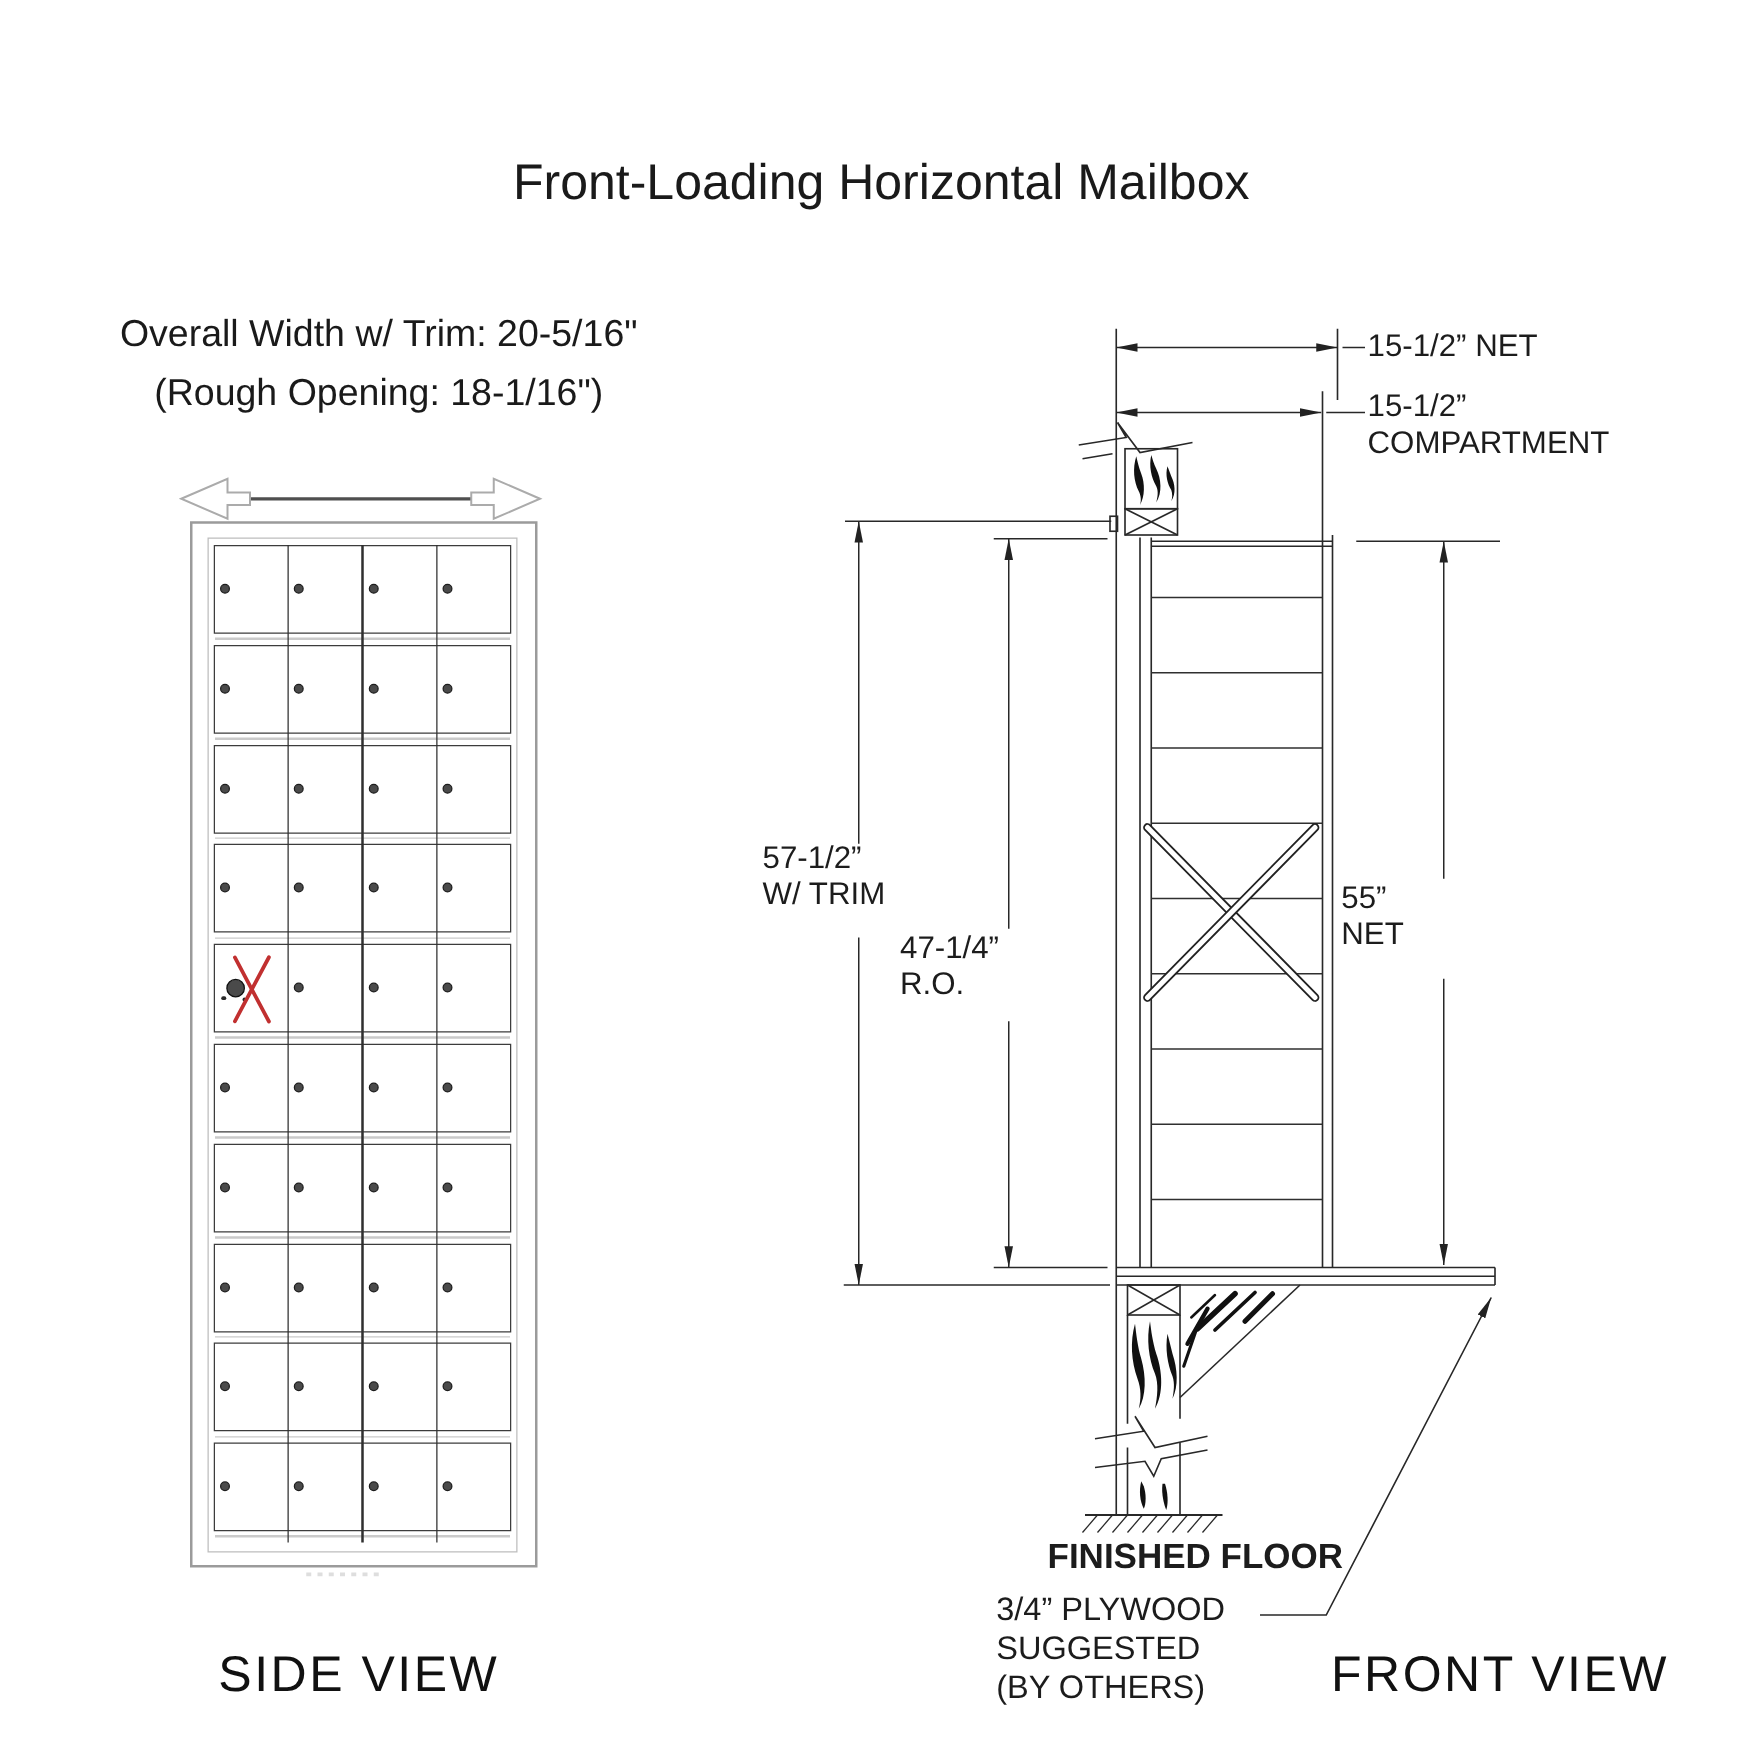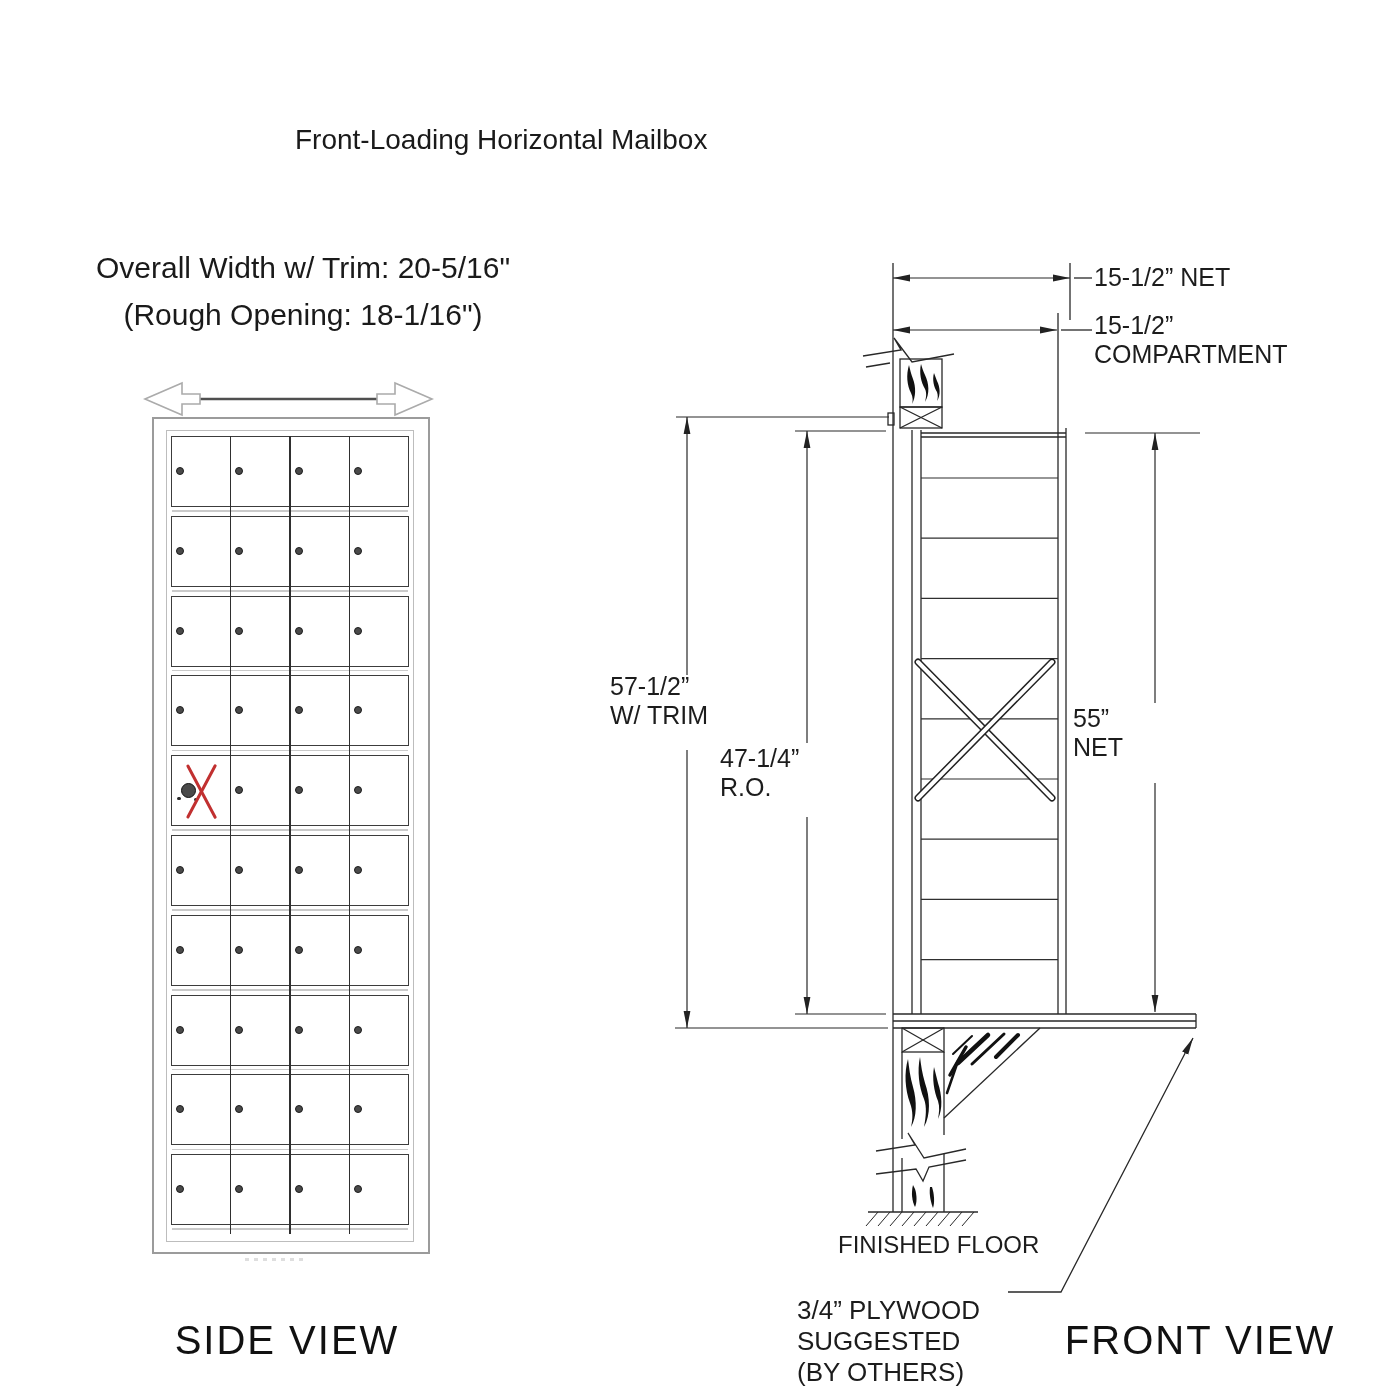--- a/index.html
+++ b/index.html
@@ -3,21 +3,21 @@
 <meta charset="utf-8">
 <style>
   html,body{margin:0;padding:0;background:#fff;}
   #canvas{
     position:relative;width:1400px;height:1400px;background:#ffffff;
     font-family:"Liberation Sans","DejaVu Sans",sans-serif;color:#1a1a1a;overflow:hidden;
   }
   .abs{position:absolute;}
   
   .title{left:350px;top:74px;width:710px;text-align:center;font-size:40px;font-weight:700;letter-spacing:.5px;}
-  .subtitle{left:295px;top:124px;width:820px;font-size:28px;font-weight:400;}
+  .subtitle{left:295px;top:124px;width:820px;text-align:center;font-size:40px;font-weight:400;}
   
   .overall{left:33px;top:244px;width:540px;text-align:center;font-size:30px;line-height:47px;}
   
   .outer-frame{left:152px;top:417px;width:278px;height:837px;border:2px solid #9b9b9b;box-sizing:border-box;}
   .inner-frame{left:166px;top:430px;width:248px;height:812px;border:1.4px solid #bdbdbd;box-sizing:border-box;}
   .grid{left:171px;top:436px;width:238px;height:798px;}
   .door-row{position:absolute;left:0;width:238px;border:1.5px solid #3c3c3c;box-sizing:border-box;background:#fff;}
   .door-cell{position:absolute;top:0;height:100%;}
   .lock{position:absolute;left:3.5px;top:30px;width:8px;height:8px;border-radius:50%;border:1px solid #1d1d1d;box-sizing:border-box;}
   .master-lock{position:absolute;left:8.5px;top:27px;width:15px;height:15px;border-radius:50%;border:1px solid #111;box-sizing:border-box;}
@@ -34,22 +34,22 @@
   #front-label{left:120px;top:1318px;width:334px;}
   #side-label{left:1040px;top:1318px;width:320px;}
   
   .dim{font-size:25px;line-height:29px;color:#1c1c1c;white-space:nowrap;}
   .dim.center{text-align:left;}
   #dim-net{left:1094px;top:263px;}
   #dim-comp{left:1094px;top:311px;}
   #dim-wtrim{left:610px;top:672px;width:180px;}
   #dim-ro{left:720px;top:744px;width:180px;}
   #dim-net55{left:1073px;top:704px;width:180px;}
-  #finished-floor{left:838px;top:1230px;width:180px;font-size:24px;}
-  #plywood-note{left:797px;top:1272px;width:240px;font-size:26px;line-height:31px;margin-top:23px;}
+  #finished-floor{left:838px;top:1230px;width:180px;font-size:28px;font-weight:bold;}
+  #plywood-note{left:797px;top:1272px;width:240px;font-size:26px;line-height:31px;}
   svg{display:block;}
 </style>
 </head>
 <body>
 
 <div id="canvas">
 
   <div class="abs subtitle">Front-Loading Horizontal Mailbox</div>
 
   <div class="abs overall">

